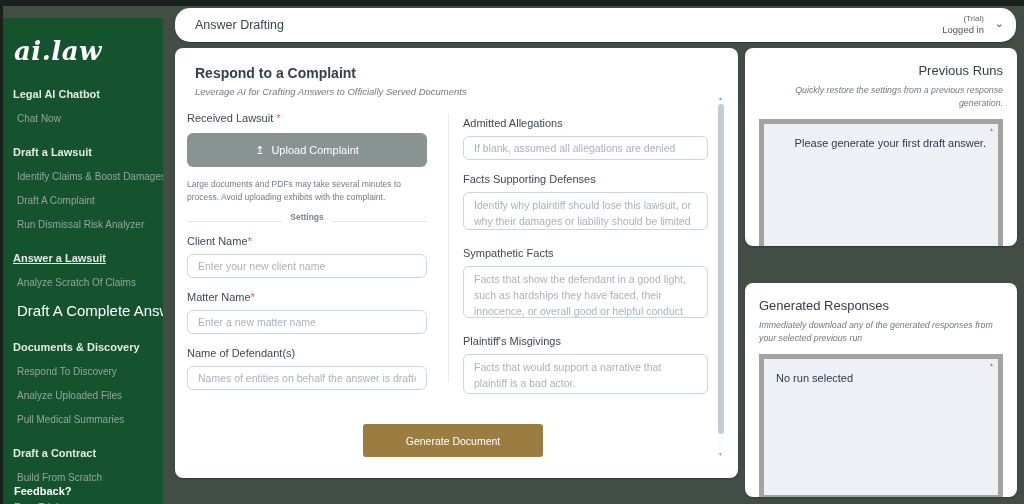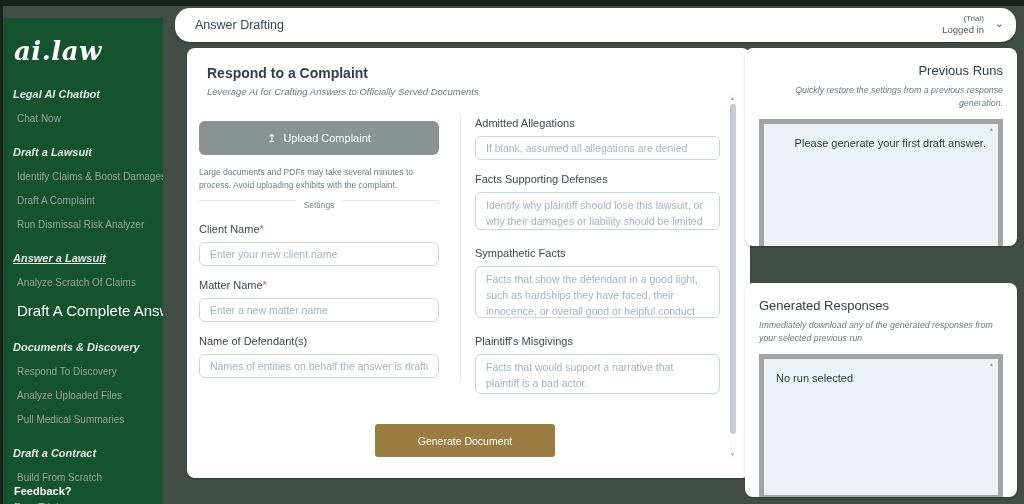--- a/index.html
+++ b/index.html
@@ -18,21 +18,21 @@
     position:absolute; left:3px; top:18px; width:160px; height:498px;
     background:#14532d; color:#97a49c; overflow:hidden;
   }
   .logo {
     margin:18px 0 0 11px; color:#ffffff;
     font-family:"DejaVu Serif", serif; font-style:italic; font-weight:bold;
     font-size:26px; letter-spacing:0.5px;
   }
   .nav { margin-top:12px; }
   .sec-header {
-    margin:22px 10px 0; font-size:11px; font-weight:bold; font-style:italic;
+    margin:22px 10px 0; font-size:11px; font-weight:bold; 
     color:#e3e9e5; white-space:nowrap;
   }
   .sec-header.underline { text-decoration:underline; }
   .sec-item {
     margin:13px 14px 0 14px; font-size:10px; color:#97a49c; cursor:pointer; white-space:nowrap;
   }
   .sec-item.active { color:#ffffff; font-size:15px; margin-top:14px; }
   .sidebar-footer { position:absolute; left:11px; bottom:3px; }
   .sidebar-footer .feedback { color:#ffffff; font-size:11px; font-weight:bold; margin-bottom:4px; cursor:pointer; }
   .sidebar-footer .free-trial { color:#b2bdb5; font-size:10.5px; cursor:pointer; }
@@ -47,38 +47,37 @@
   .account { margin-left:auto; margin-right:32px; text-align:right; line-height:1.3; }
   .account .trial { font-size:8px; color:#5b656d; }
   .account .logged { font-size:9.5px; color:#4d575f; }
   .chevron { position:absolute; right:12px; top:9px; font-size:11px; color:#4d575f; cursor:pointer; }
 
   
   .main-card {
     position:absolute; left:175px; top:48px; width:563px; height:430px;
     background:#ffffff; border-radius:8px; overflow:hidden;
     box-shadow:0 1px 2px rgba(0,0,0,0.25);
-    margin-left:12px;
   }
   .main-title { position:absolute; left:20px; top:17px; font-size:14px; font-weight:bold; color:#343f4a; }
   .main-subtitle { position:absolute; left:20px; top:38px; font-size:9.5px; font-style:italic; color:#6e7984; }
 
   .col-left { position:absolute; left:12px; top:64px; width:240px; }
   .col-right { position:absolute; left:288px; top:69px; width:245px; }
   .vdivider { position:absolute; left:273px; top:66px; height:268px; width:1px; background:#e9ecef; }
 
   .field-label { font-size:11px; color:#3e4855; }
   .req { color:#e25c5c; }
   .upload-btn {
     margin-top:9px; width:240px; height:34px; background:#899392; border:none; border-radius:6px;
     color:#ffffff; font-size:11px; font-family:"Liberation Sans", sans-serif;
     display:flex; align-items:center; justify-content:center; gap:7px; cursor:pointer;
   }
   .upload-note { margin-top:11px; font-size:8.5px; line-height:1.55; color:#6f7b88; }
-  .settings-divider { margin-top:8px; display:flex; align-items:flex-start; }
+  .settings-divider { margin-top:8px; display:flex; align-items:flex-end;font-weight:bold; }
   .settings-divider::before, .settings-divider::after { content:""; flex:1; height:1px; background:#e3e7ea; }
   .settings-divider span { padding:0 8px; font-size:8.5px; color:#78838d; }
 
   .fgroup { margin-top:13px; }
   .fgroup .field-label { display:block; margin-bottom:7px; }
   .txt-input, .txt-area {
     width:100%; border:1px solid #ccd4dc; border-radius:6px; background:#fff;
     font-size:10.5px; color:#3e4855; font-family:"Liberation Sans", sans-serif;
     padding:0 10px; outline:none;
   }
@@ -158,20 +157,24 @@
     <div class="logged">Logged in</div>
   </div>
   <div class="chevron">⌄</div>
 </header>
 
 <main class="main-card">
   <div class="main-title">Respond to a Complaint</div>
   <div class="main-subtitle">Leverage AI for Crafting Answers to Officially Served Documents</div>
 
   <div class="col-left">
+    <div class="field-label">
+      <span>Received Lawsuit</span>
+      <span class="req">*</span>
+    </div>
     <button class="upload-btn">
       <span>↥</span>
       <span>Upload Complaint</span>
     </button>
     <div class="upload-note">Large documents and PDFs may take several minutes to process. Avoid uploading exhibits with the complaint.</div>
     <div class="settings-divider">
       <span>Settings</span>
     </div>
 
     <div class="fgroup">

